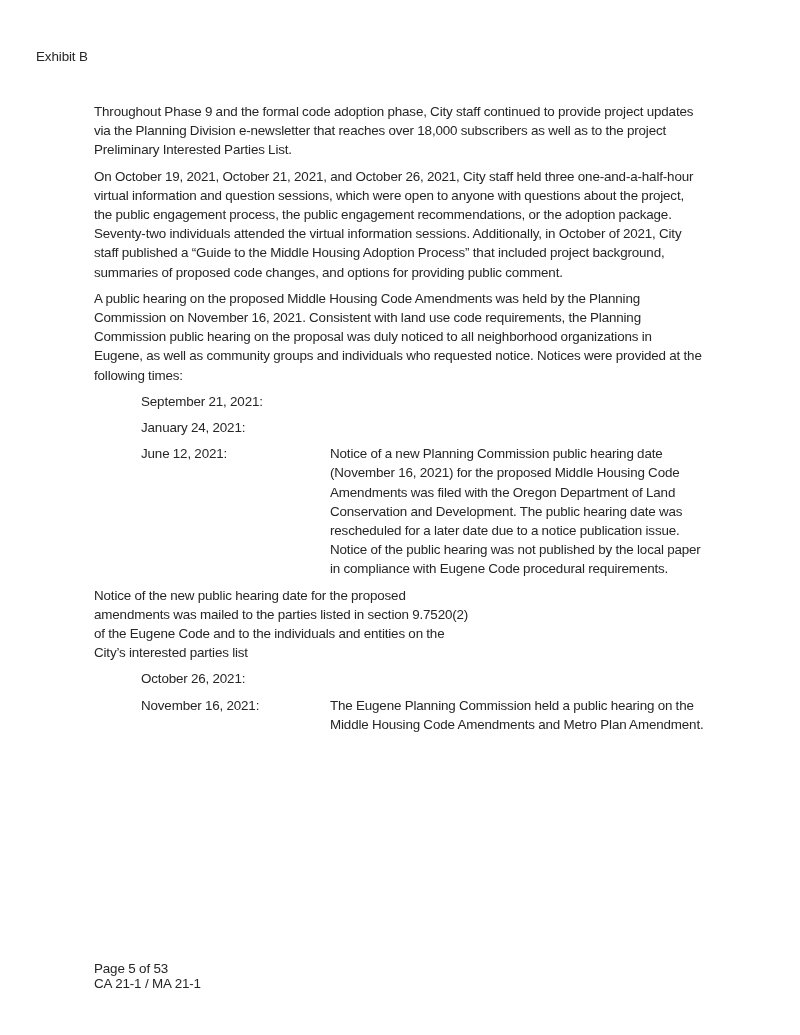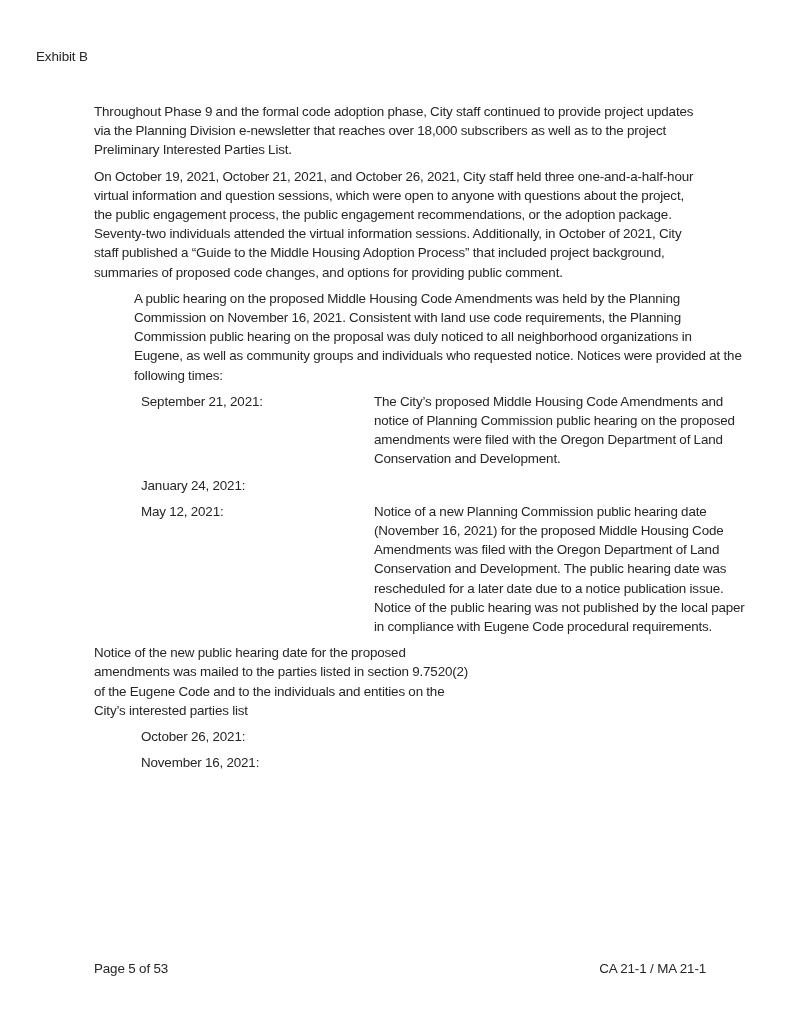--- a/index.html
+++ b/index.html
@@ -39,87 +39,87 @@
   }
   .para {
     font-size: 13.4px;
     line-height: 19.2px;
     margin: 0 0 7px 0;
     letter-spacing: -0.15px;
     word-spacing: -0.2px;
   }
   .para.p1 { width: 614px; }
   .para.p2 { width: 610px; }
-  .para.p3 { width: 608px; margin-left: 40px; }
+  .para.p3 { width: 608px; }
   .notice-list {
     margin: 0;
     padding: 0;
     list-style: none;
   }
   .notice-row {
     display: flex;
     margin-bottom: 7px;
     font-size: 13.4px;
     line-height: 19.2px;
     letter-spacing: -0.15px;
     word-spacing: -0.2px;
-    gap: 44px;
   }
   .notice-date {
     width: 189px;
     padding-left: 47px;
     flex: 0 0 auto;
   }
   .notice-desc {
     width: 380px;
     flex: 0 0 auto;
   }
   .footer {
     position: absolute;
     top: 961px;
     left: 94px;
     width: 612px;
     display: flex;
     justify-content: space-between;
     font-size: 13.4px;
     letter-spacing: -0.15px;
+    flex-direction: column;
   }
 </style>
 </head>
 <body>
 
 <div class="page">
 
   <div class="header">Exhibit B</div>
 
   <div class="body-text">
     <p class="para p1">Throughout Phase 9 and the formal code adoption phase, City staff continued to provide project updates via the Planning Division e-newsletter that reaches over 18,000 subscribers as well as to the project Preliminary Interested Parties List.</p>
     <p class="para p2">On October 19, 2021, October 21, 2021, and October 26, 2021, City staff held three one-and-a-half-hour virtual information and question sessions, which were open to anyone with questions about the project, the public engagement process, the public engagement recommendations, or the adoption package. Seventy-two individuals attended the virtual information sessions. Additionally, in October of 2021, City staff published a “Guide to the Middle Housing Adoption Process” that included project background, summaries of proposed code changes, and options for providing public comment.</p>
     <p class="para p3">A public hearing on the proposed Middle Housing Code Amendments was held by the Planning Commission on November 16, 2021. Consistent with land use code requirements, the Planning Commission public hearing on the proposal was duly noticed to all neighborhood organizations in Eugene, as well as community groups and individuals who requested notice. Notices were provided at the following times:</p>
 
     <ul class="notice-list">
       <li class="notice-row">
         <span class="notice-date">September 21, 2021:</span>
-        <span class="notice-desc">The City’s proposed Middle Housing Code Amendments and notice of Planning Commission public hearing on the proposed amendments were filed with the Oregon Department of Land Conservation and Development.</span>
       </li>
       <li class="notice-row">
         <span class="notice-date">January 24, 2021:</span>
       </li>
       <li class="notice-row">
-        <span class="notice-date">May 12, 2021:</span>
+        <span class="notice-date">June 12, 2021:</span>
         <span class="notice-desc">Notice of a new Planning Commission public hearing date (November 16, 2021) for the proposed Middle Housing Code Amendments was filed with the Oregon Department of Land Conservation and Development. The public hearing date was rescheduled for a later date due to a notice publication issue. Notice of the public hearing was not published by the local paper in compliance with Eugene Code procedural requirements.</span>
       </li>
       <li class="notice-row">
         <span class="notice-desc">Notice of the new public hearing date for the proposed amendments was mailed to the parties listed in section 9.7520(2) of the Eugene Code and to the individuals and entities on the City’s interested parties list</span>
       </li>
       <li class="notice-row">
         <span class="notice-date">October 26, 2021:</span>
       </li>
       <li class="notice-row">
         <span class="notice-date">November 16, 2021:</span>
+        <span class="notice-desc">The Eugene Planning Commission held a public hearing on the Middle Housing Code Amendments and Metro Plan Amendment.</span>
       </li>
     </ul>
   </div>
 
   <div class="footer">
     <span>Page 5 of 53</span>
     <span>CA 21-1 / MA 21-1</span>
   </div>
 
 </div>

